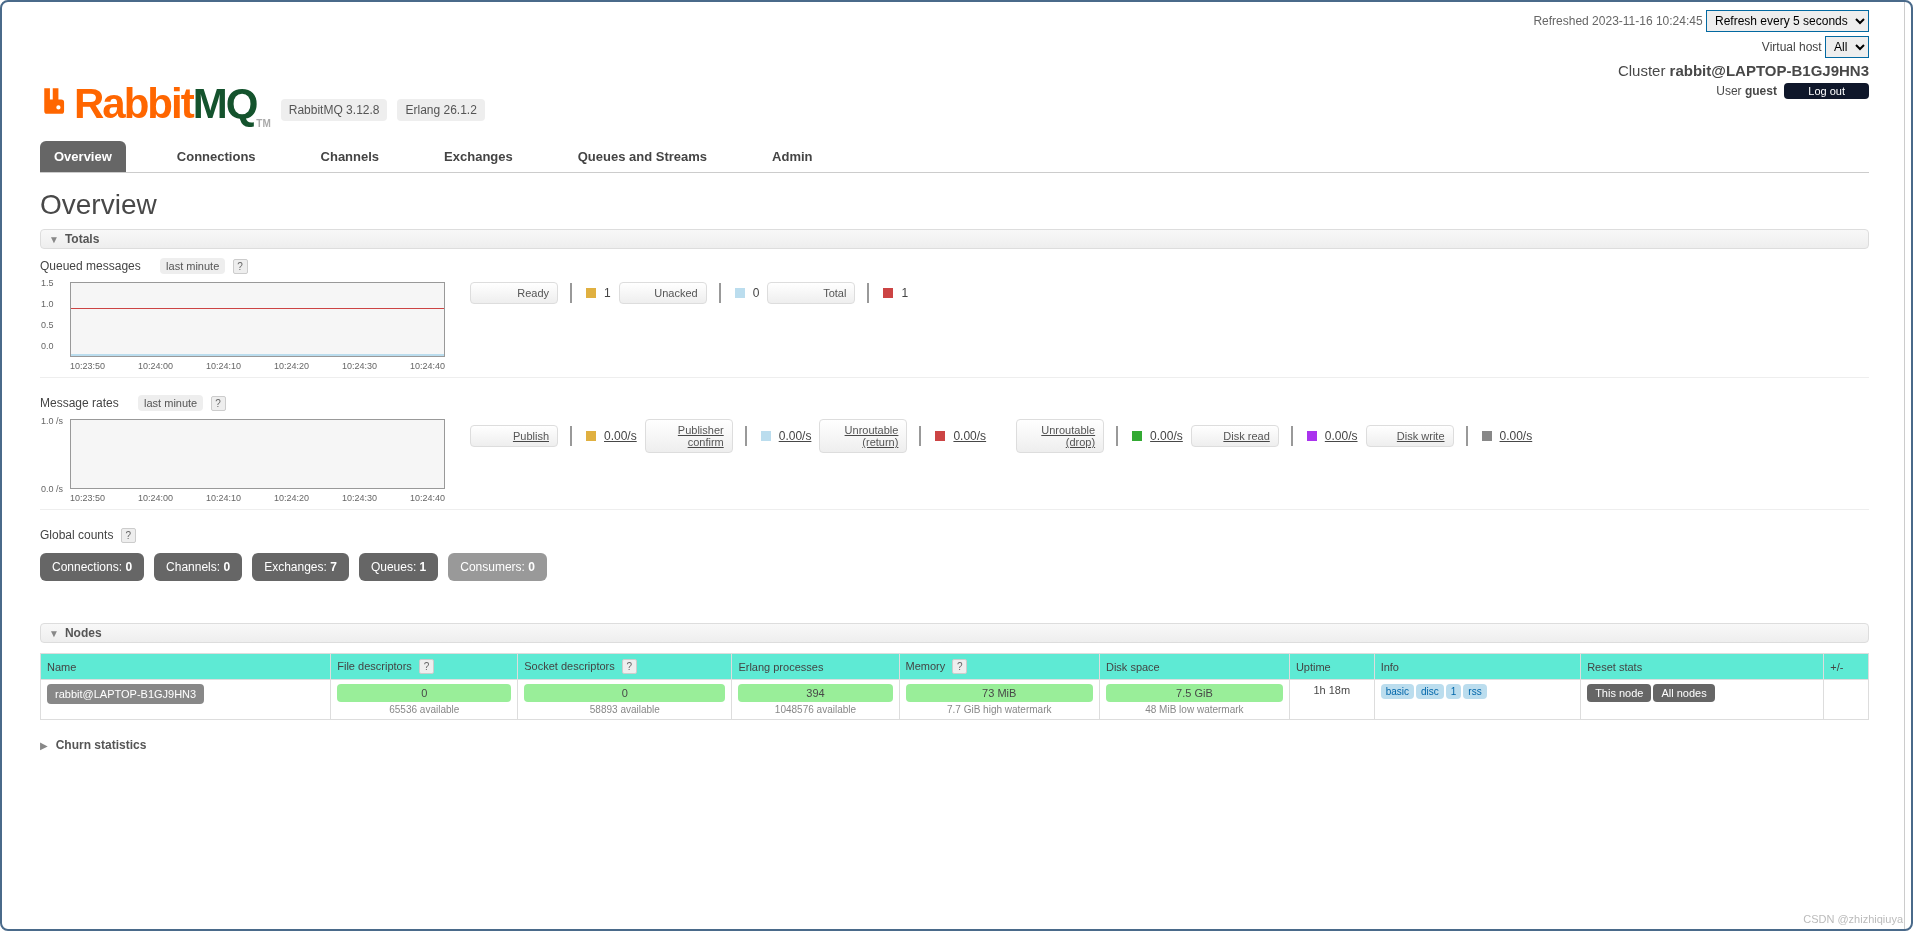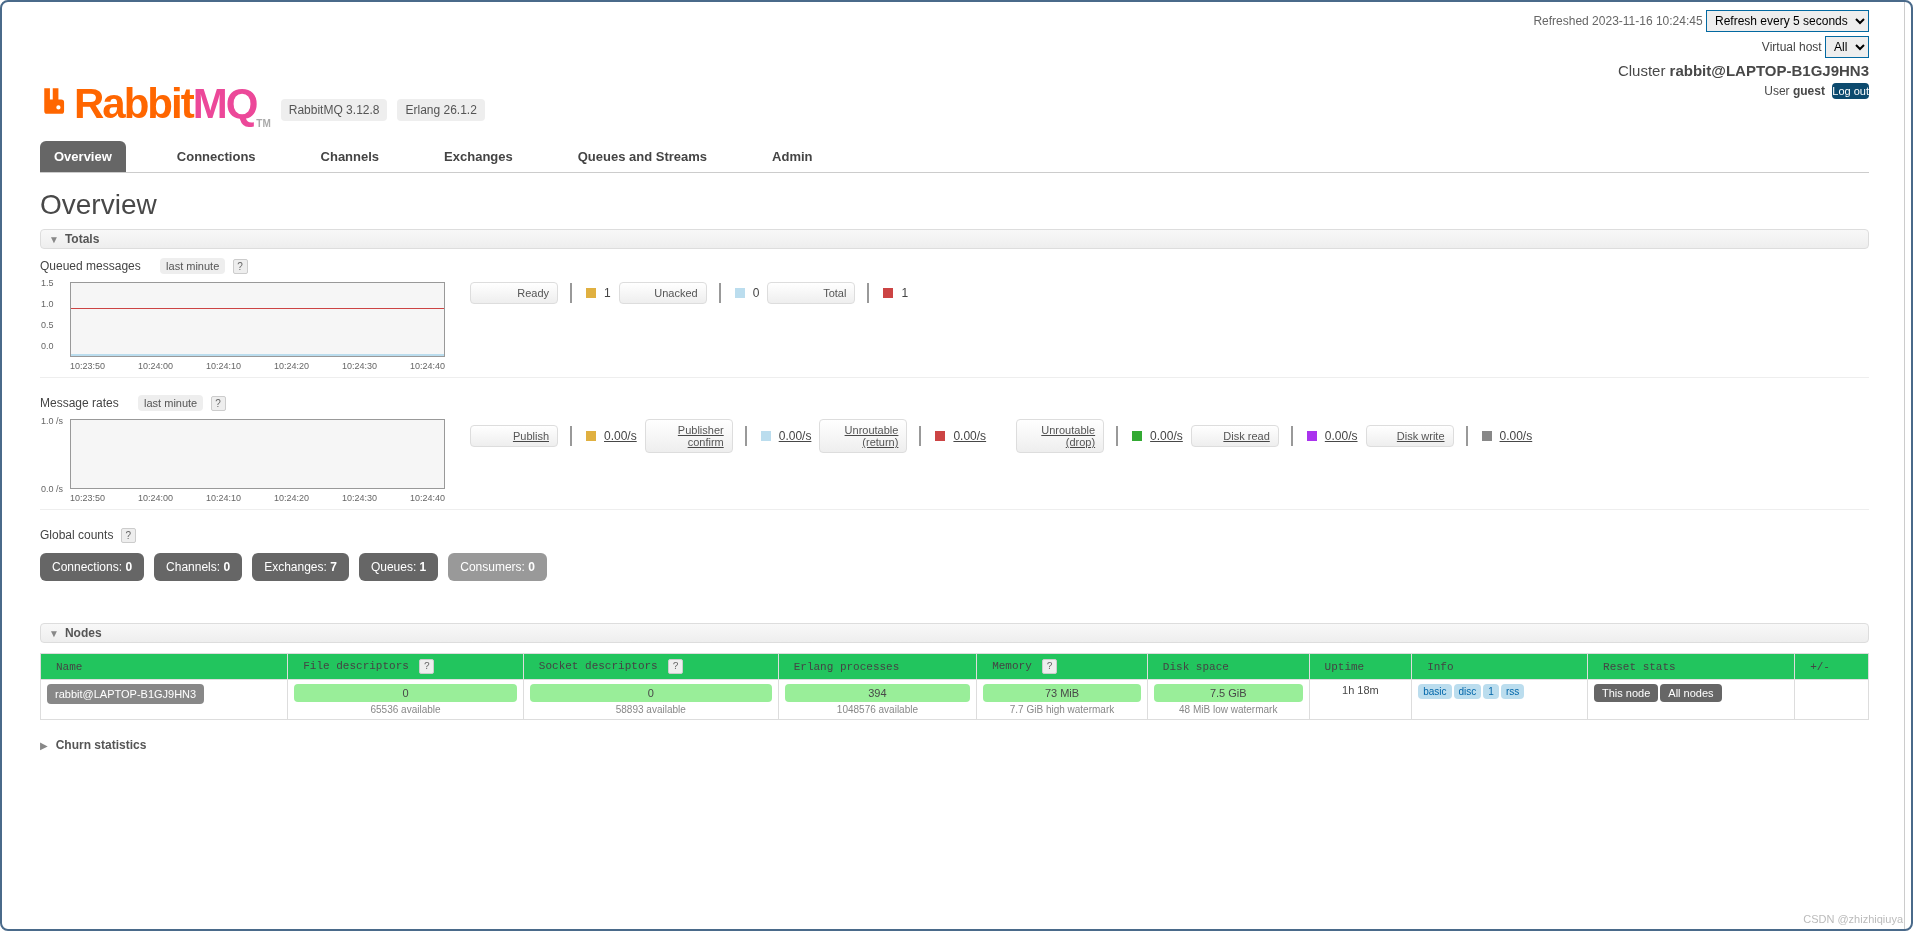--- a/index.html
+++ b/index.html
@@ -7,25 +7,25 @@
 .content-wrap { padding: 8px 35px 0 35px; border-right: 1px solid #ccc; height: 927px; margin-right: 3px; }
 .topbar { text-align: right; margin-bottom: 2px; }
 .topbar-row { margin-bottom: 4px; }
 .refreshed { color: #666; font-size: 12px; }
 select { padding: 2px 4px; font-size: 12px; border: 1px solid #0369a1; background: #eee; }
 .vhost-label { font-size: 12px; color: #444; }
 .cluster-line { font-size: 15px; }
 .cluster-name { font-weight: bold; }
 .user-line { font-size: 12px; }
 .user-name { font-weight: bold; }
-.logout-btn { background: #0c4a6e; color: #fff; border: none; padding: 2px 0; border-radius: 4px; font-size: 11px; cursor: pointer; margin-left: 4px; }
+.logout-btn { background: #0f172a; color: #fff; border: none; padding: 2px 24px; border-radius: 4px; font-size: 11px; cursor: pointer; margin-left: 4px; }
 .header-row { display: flex; align-items: flex-end; gap: 10px; margin-top: -50px; }
 .logo { font-size: 42px; font-weight: bold; letter-spacing: -2px; }
 .logo-rabbit { color: #f60; }
-.logo-mq { color: #ec4899; }
+.logo-mq { color: #14532d; }
 .logo-tm { font-size: 10px; color: #aaa; vertical-align: sub; letter-spacing: 0; }
 .logo-icon { display: inline-block; color: #f60; }
 .version-badge { background: #eee; color: #555; padding: 4px 8px; border-radius: 4px; font-size: 12px; margin-bottom: 8px; margin-top: 46px; }
 ul.tabs { list-style: none; display: flex; gap: 37px; border-bottom: 1px solid #ccc; margin-top: 12px; }
 ul.tabs li { padding: 8px 14px; font-weight: bold; color: #444; cursor: pointer; font-size: 13px; }
 ul.tabs li.active { background: #666; color: #fff; border-radius: 6px 6px 0 0; }
 h1 { font-size: 28px; font-weight: normal; color: #484848; margin: 16px 0 8px; }
 .section-header { background: linear-gradient(#f8f8f8,#eee); border: 1px solid #ddd; border-radius: 4px; padding: 2px 8px; margin-bottom: 10px; display: flex; align-items: center; gap: 6px; }
 .disclosure { color: #888; font-size: 10px; }
 .section-title { font-weight: bold; color: #555; font-size: 12px; }
@@ -47,21 +47,21 @@
 .legend-label-box { background: linear-gradient(#fff,#eee); border: 1px solid #ddd; border-radius: 4px; padding: 4px 0; width: 88px; text-align: right; padding-right: 8px; font-size: 11px; color: #555; line-height: 1.1; }
 .divider { width: 2px; height: 20px; background: #999; margin-left: 4px; }
 .swatch { width: 10px; height: 10px; display: inline-block; margin-left: 6px; }
 .legend-val { font-size: 12px; color: #444; }
 .legend-group { display: flex; gap: 30px; align-items: flex-start; text-decoration: underline; }
 .count-btns { display: flex; gap: 10px; margin-top: 10px; margin-bottom: 18px; }
 .count-btn { background: #666; color: #fff; border: none; padding: 7px 12px; border-radius: 6px; font-size: 12px; cursor: pointer; }
 .count-btn .count-val { font-weight: bold; }
 .count-btn.grey { background: #999; }
 table.nodes { width: 100%; border-collapse: collapse; font-size: 11px; }
-table.nodes th { background: #22c55e; border: 1px solid #ddd; padding: 5px 15px; text-align: left; font-weight: normal; color: #444; font-family: Liberation Mono, monospace; }
+table.nodes th { background: #5eead4; border: 1px solid #ddd; padding: 5px 6px; text-align: left; font-weight: normal; color: #444; }
 table.nodes td { border: 1px solid #ddd; padding: 4px 6px; text-align: center; vertical-align: top; }
 table.nodes td.left { text-align: left; }
 .node-name { background: #888; color: #fff; padding: 4px 8px; border-radius: 4px; display: inline-block; font-size: 11px; }
 .green-cell { background: #9e9; border-radius: 4px; padding: 3px 0; margin-bottom: 2px; }
 .sub-text { color: #888; font-size: 10px; }
 .info-tag { background: #bde; color: #06a; padding: 2px 5px; border-radius: 4px; font-size: 10px; margin-right: 2px; display: inline-block; }
 .reset-btn { background: #666; color: #fff; padding: 3px 8px; border-radius: 4px; font-size: 11px; display: inline-block; margin-right: 2px; cursor: pointer; border: none; }
 .plusminus { border: 1px solid #ccc; padding: 2px 6px; background: #f8f8f8; font-size: 11px; }
 .watermark { position: absolute; bottom: 4px; right: 8px; color: #bbb; font-size: 11px; }
 </style>

